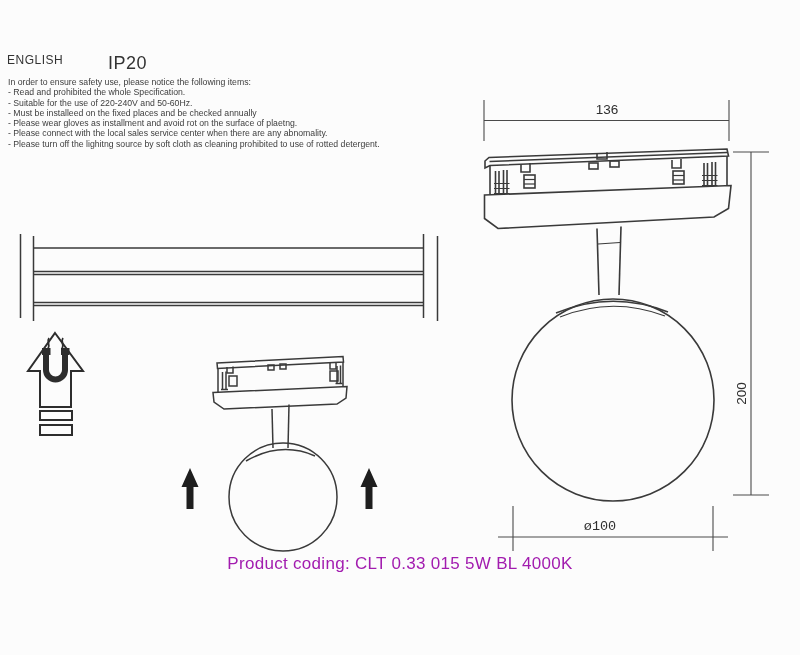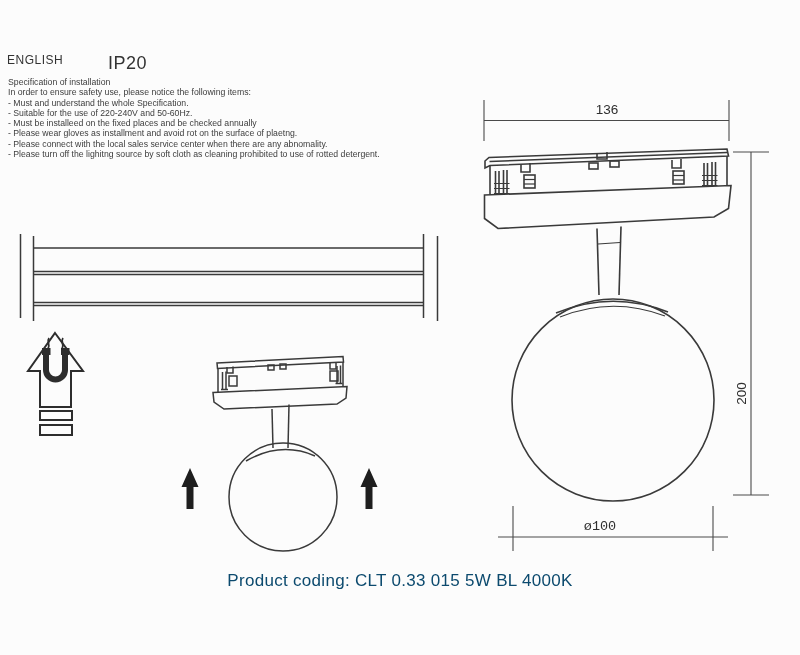--- a/index.html
+++ b/index.html
@@ -11,32 +11,31 @@
   }
   #art{position:absolute;left:0;top:0;z-index:1;}
   .txt{position:absolute;z-index:2;white-space:nowrap;}
   .header-lang{left:7px;top:53px;font-size:12px;letter-spacing:.5px;color:#333;}
   .header-ip{left:108px;top:53px;font-size:18px;letter-spacing:.5px;color:#333;}
   .spec{position:absolute;left:8px;top:77px;z-index:2;font-size:8.7px;line-height:10.3px;color:#3d3d3d;white-space:nowrap;}
   .dim-label{font-size:13.5px;color:#2f2f2f;text-align:center;}
   .dim-136{left:577px;top:102px;width:60px;}
   .dim-100{left:570px;top:519px;width:60px;font-family:Liberation Mono, monospace;}
   .dim-200{left:719px;top:386px;width:44px;text-align:center;transform:rotate(-90deg);transform-origin:center center;}
-  .product-coding{left:0;top:571px;width:800px;text-align:center;font-size:17px;color:#0c4a6e;letter-spacing:.3px;}
+  .product-coding{left:0;top:554px;width:800px;text-align:center;font-size:17px;color:#a21caf;letter-spacing:.3px;}
 </style>
 </head>
 <body>
 
 <span class="txt header-lang">ENGLISH</span>
 <span class="txt header-ip">IP20</span>
 
 <div class="spec">
-  <div>Specification of installation</div>
   <div>In order to ensure safety use, please notice the following items:</div>
-  <div>- Must and understand the whole Specification.</div>
+  <div>- Read and prohibited the whole Specification.</div>
   <div>- Suitable for the use of 220-240V and 50-60Hz.</div>
   <div>- Must be installeed on the fixed places and be checked annually</div>
   <div>- Please wear gloves as installment and avoid rot on the surface of plaetng.</div>
   <div>- Please connect with the local sales service center when there are any abnomality.</div>
   <div>- Please turn off the lighitng source by soft cloth as cleaning prohibited to use of rotted detergent.</div>
 </div>
 
 <span class="txt dim-label dim-136">136</span>
 <span class="txt dim-label dim-200">200</span>
 <span class="txt dim-label dim-100">ø100</span>

